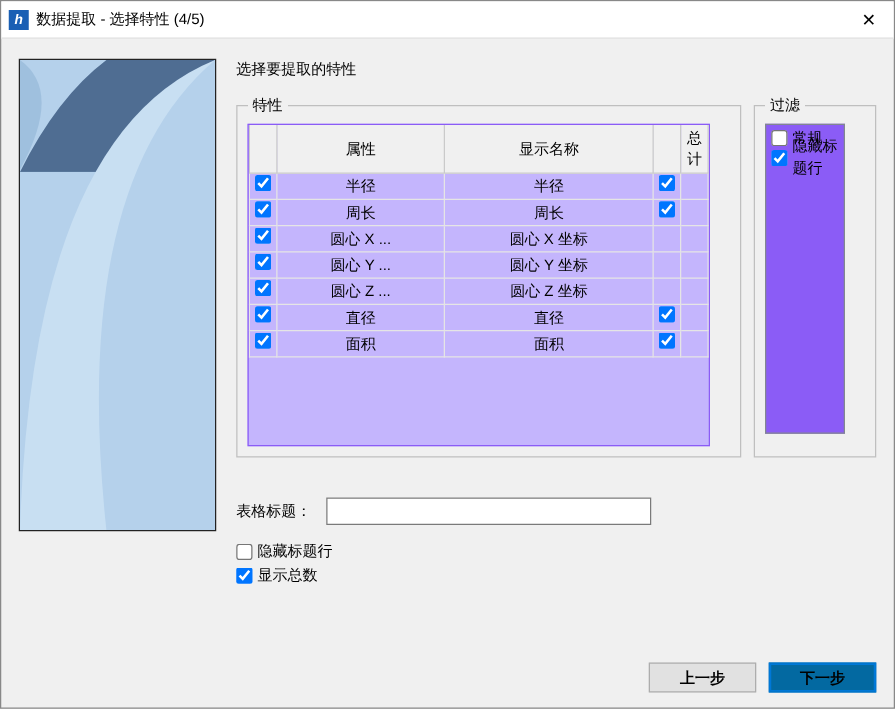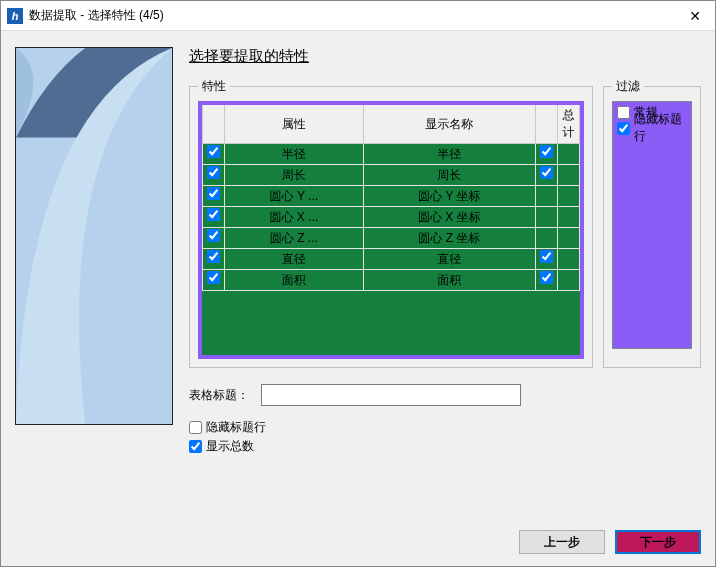--- a/index.html
+++ b/index.html
@@ -58,47 +58,46 @@
   }
   .preview svg { width:100%; height:100%; display:block; }
 
   .main-col {
     flex:1;
     display:flex;
     flex-direction:column;
   }
   .instruction {
     margin: 0 0 12px 0;
-    font-size: 15px;
-    text-decoration: underline;
+    font-size: 12px;
   }
 
   .mid-row {
     display:flex;
     gap: 10px;
     height: 290px;
   }
 
   fieldset {
     border: 1px solid #bfbfbf;
     margin:0;
-    padding: 6px 8px 8px 8px;
+    padding: 6px 24px 8px 8px;
     background: #f0f0f0;
   }
   fieldset legend {
     padding: 0 4px;
     font-size: 12px;
   }
   .fs-props { flex:1; display:flex; flex-direction:column; }
   .fs-filter { width: 98px; }
 
   .grid-wrap {
     flex:1;
-    border:4px solid #8b5cf6;
-    background:#15803d;
+    border:1px solid #8b5cf6;
+    background:#c4b5fd;
     overflow:auto;
   }
   table {
     border-collapse: collapse;
     width: 100%;
     font-size: 12px;
   }
   th {
     background:#f0f0f0;
     border:1px solid #cacaca;
@@ -121,21 +120,21 @@
 
   .filter-list {
     border:1px solid #828790;
     background:#8b5cf6;
     height: 248px;
     padding: 2px 4px;
   }
   .filter-list label { display:flex; align-items:center; gap:4px; height:16px; }
 
   .lower {
-    margin-top: 16px;
+    margin-top: 32px;
   }
   .row-title {
     display:flex;
     align-items:center;
     gap: 12px;
     margin-bottom: 12px;
   }
   .row-title input[type="text"] {
     flex: 0 0 260px;
     height: 22px;
@@ -161,21 +160,21 @@
     height: 24px;
     border: 1px solid #adadad;
     background: #e1e1e1;
     font: inherit;
     cursor: pointer;
   }
   button.btn.default {
     border: 1px solid #0078d7;
     outline: 1px solid #0078d7;
     outline-offset: -2px;
-    background: #be185d;
+    background: #0369a1;
   }
 </style>
 </head>
 <body>
 
 <div class="titlebar">
   <div class="icon">h</div>
   <div class="title">数据提取 - 选择特性 (4/5)</div>
   <div class="close">✕</div>
 </div>
@@ -221,29 +220,29 @@
                 </tr>
                 <tr>
                   <td class="chk"><input type="checkbox" checked="" style=""></td>
                   <td>周长</td>
                   <td>周长</td>
                   <td class="chk"><input type="checkbox" checked="" style=""></td>
                   <td class="b3"></td>
                 </tr>
                 <tr>
                   <td class="chk"><input type="checkbox" checked="" style=""></td>
+                  <td>圆心 X ...</td>
+                  <td>圆心 X 坐标</td>
+                  <td class="chk"></td>
+                  <td class="b3"></td>
+                </tr>
+                <tr>
+                  <td class="chk"><input type="checkbox" checked="" style=""></td>
                   <td>圆心 Y ...</td>
                   <td>圆心 Y 坐标</td>
-                  <td class="chk"></td>
-                  <td class="b3"></td>
-                </tr>
-                <tr>
-                  <td class="chk"><input type="checkbox" checked="" style=""></td>
-                  <td>圆心 X ...</td>
-                  <td>圆心 X 坐标</td>
                   <td class="chk"></td>
                   <td class="b3"></td>
                 </tr>
                 <tr>
                   <td class="chk"><input type="checkbox" checked="" style=""></td>
                   <td>圆心 Z ...</td>
                   <td>圆心 Z 坐标</td>
                   <td class="chk"></td>
                   <td class="b3"></td>
                 </tr>

